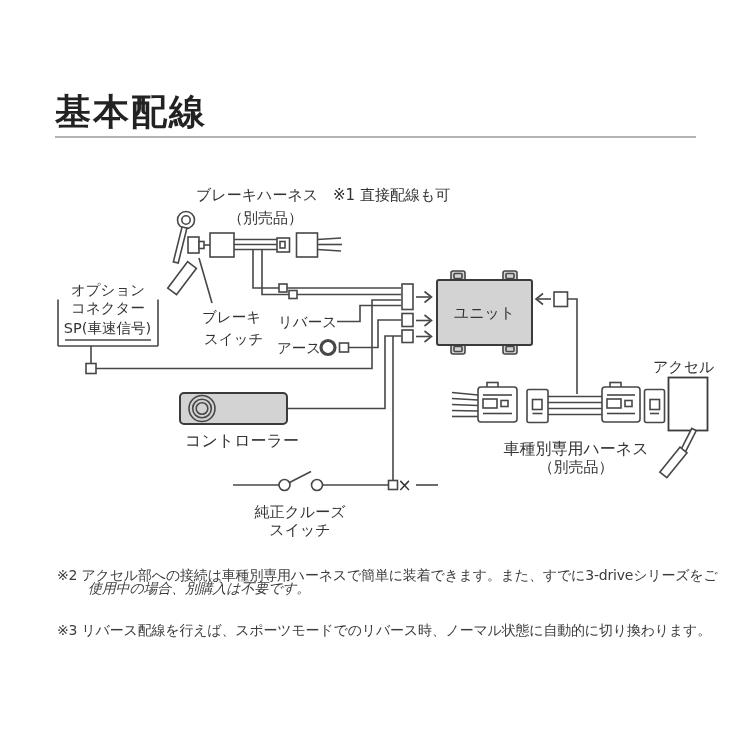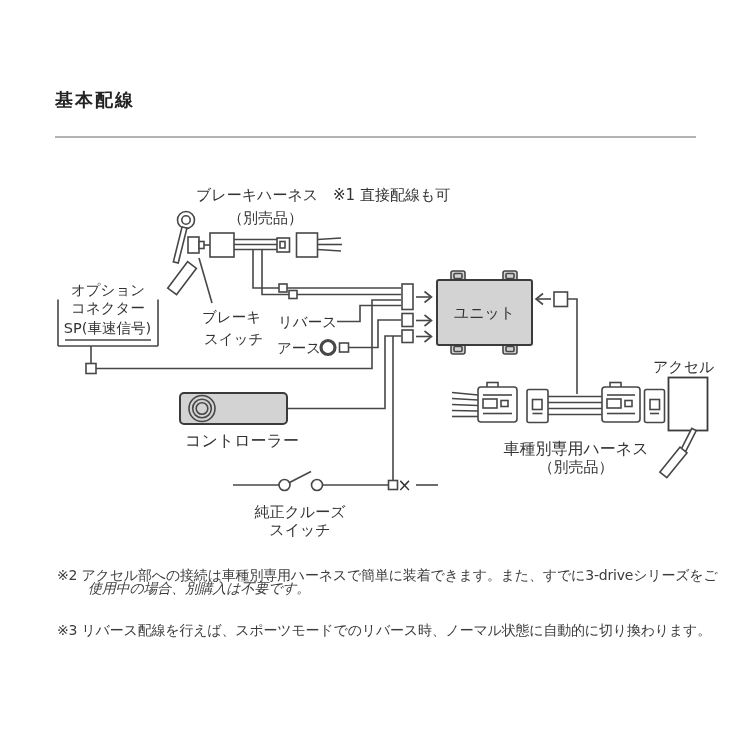--- a/index.html
+++ b/index.html
@@ -1,18 +1,18 @@
 <!DOCTYPE html>
 <html><head>
 <meta charset="utf-8">
 <style>
   html,body{margin:0;padding:0;background:#ffffff;}
   body{width:750px;height:750px;position:relative;overflow:hidden;
        font-family:"DejaVu Sans","Liberation Sans",sans-serif;color:#333;}
-  .page-title{position:absolute;left:55px;top:88px;font-size:18px;font-weight:bold;
+  .page-title{position:absolute;left:55px;top:88px;font-size:36px;font-weight:bold;
               color:#222;letter-spacing:2px;}
   .title-rule{position:absolute;left:55px;top:136px;width:641px;height:2px;background:#b3b3b3;}
   .diagram-svg{position:absolute;left:0;top:0;width:750px;height:750px;}
   .footnote{position:absolute;font-size:14px;color:#3c3c3c;letter-spacing:-0.2px;white-space:nowrap;}
   .fn2l1{left:57px;top:567px;}
   .fn2l2{left:88px;top:580px;font-style:italic;}
   .fn3{left:57px;top:622px;}
   
   svg .ln{stroke:#474747;stroke-width:1.6;fill:none;stroke-linejoin:miter;stroke-linecap:butt;}
   svg .ln2{stroke:#3b3b3b;stroke-width:2;fill:none;}

